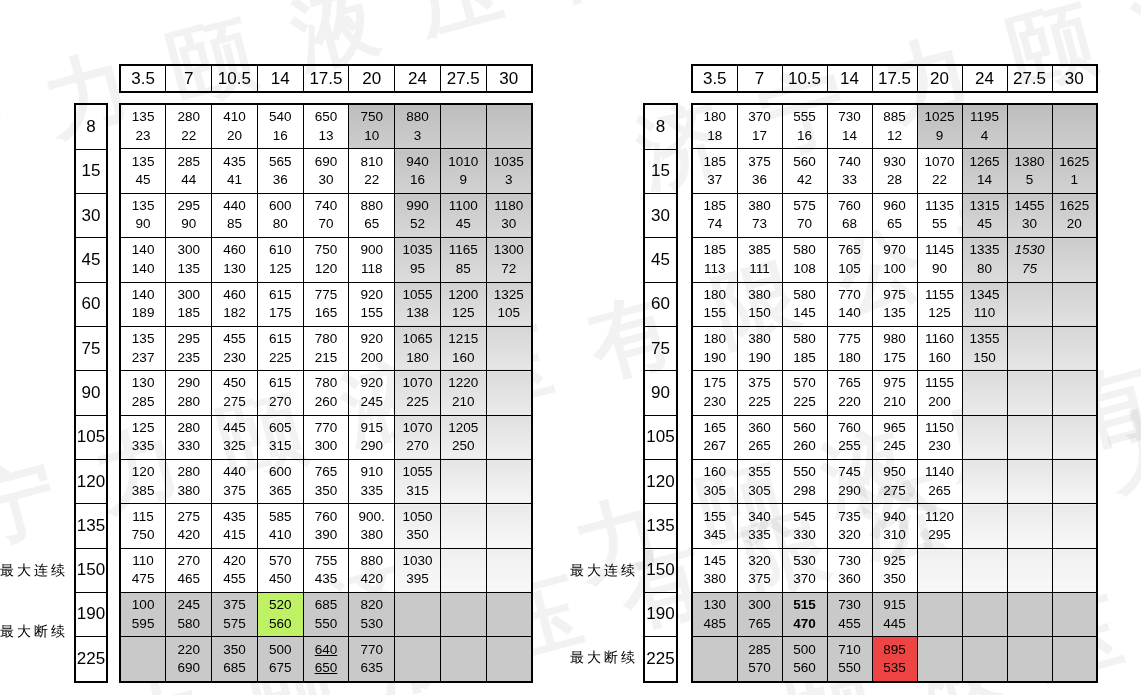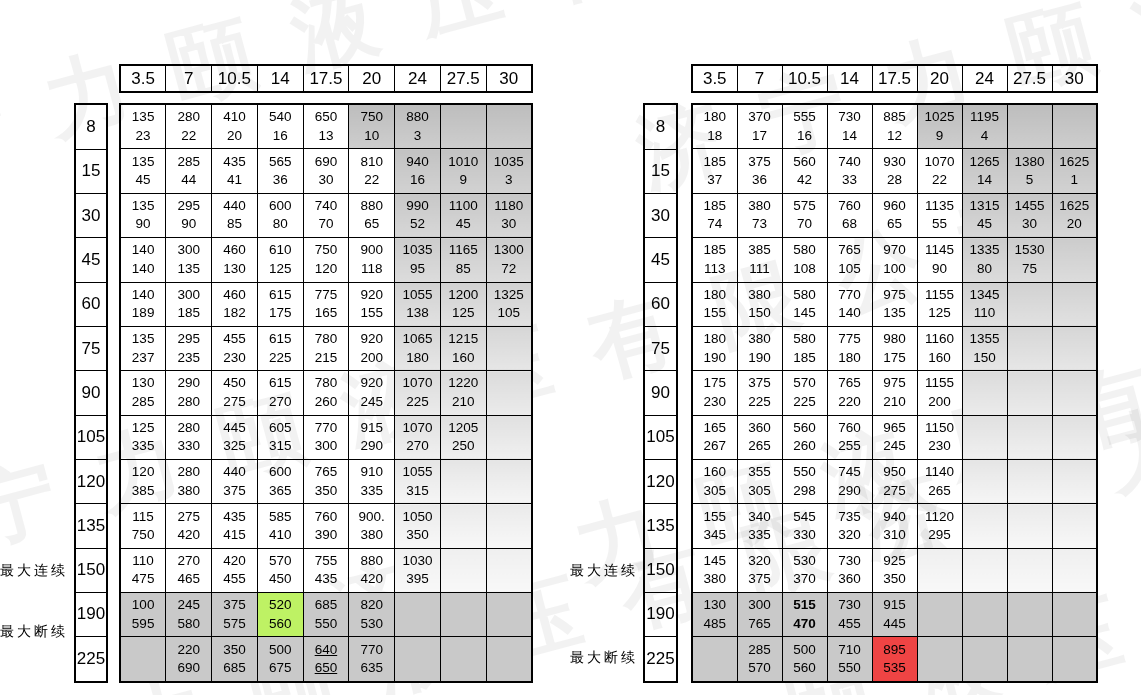--- a/index.html
+++ b/index.html
@@ -737,21 +737,21 @@
               <div class="v">100</div>
             </td>
             <td>
               <div class="v">1145</div>
               <div class="v">90</div>
             </td>
             <td style="background: linear-gradient(rgb(204, 204, 204), rgb(220, 220, 220));">
               <div class="v">1335</div>
               <div class="v">80</div>
             </td>
-            <td style="background: linear-gradient(rgb(204, 204, 204), rgb(220, 220, 220));">
+            <td style="background: linear-gradient(rgb(204, 204, 204), rgb(220, 220, 220)); font-style: italic;">
               <div class="v">1530</div>
               <div class="v">75</div>
             </td>
             <td style="background: linear-gradient(rgb(204, 204, 204), rgb(220, 220, 220));"></td>
           </tr>
           <tr>
             <td>
               <div class="v">180</div>
               <div class="v">155</div>
             </td>

